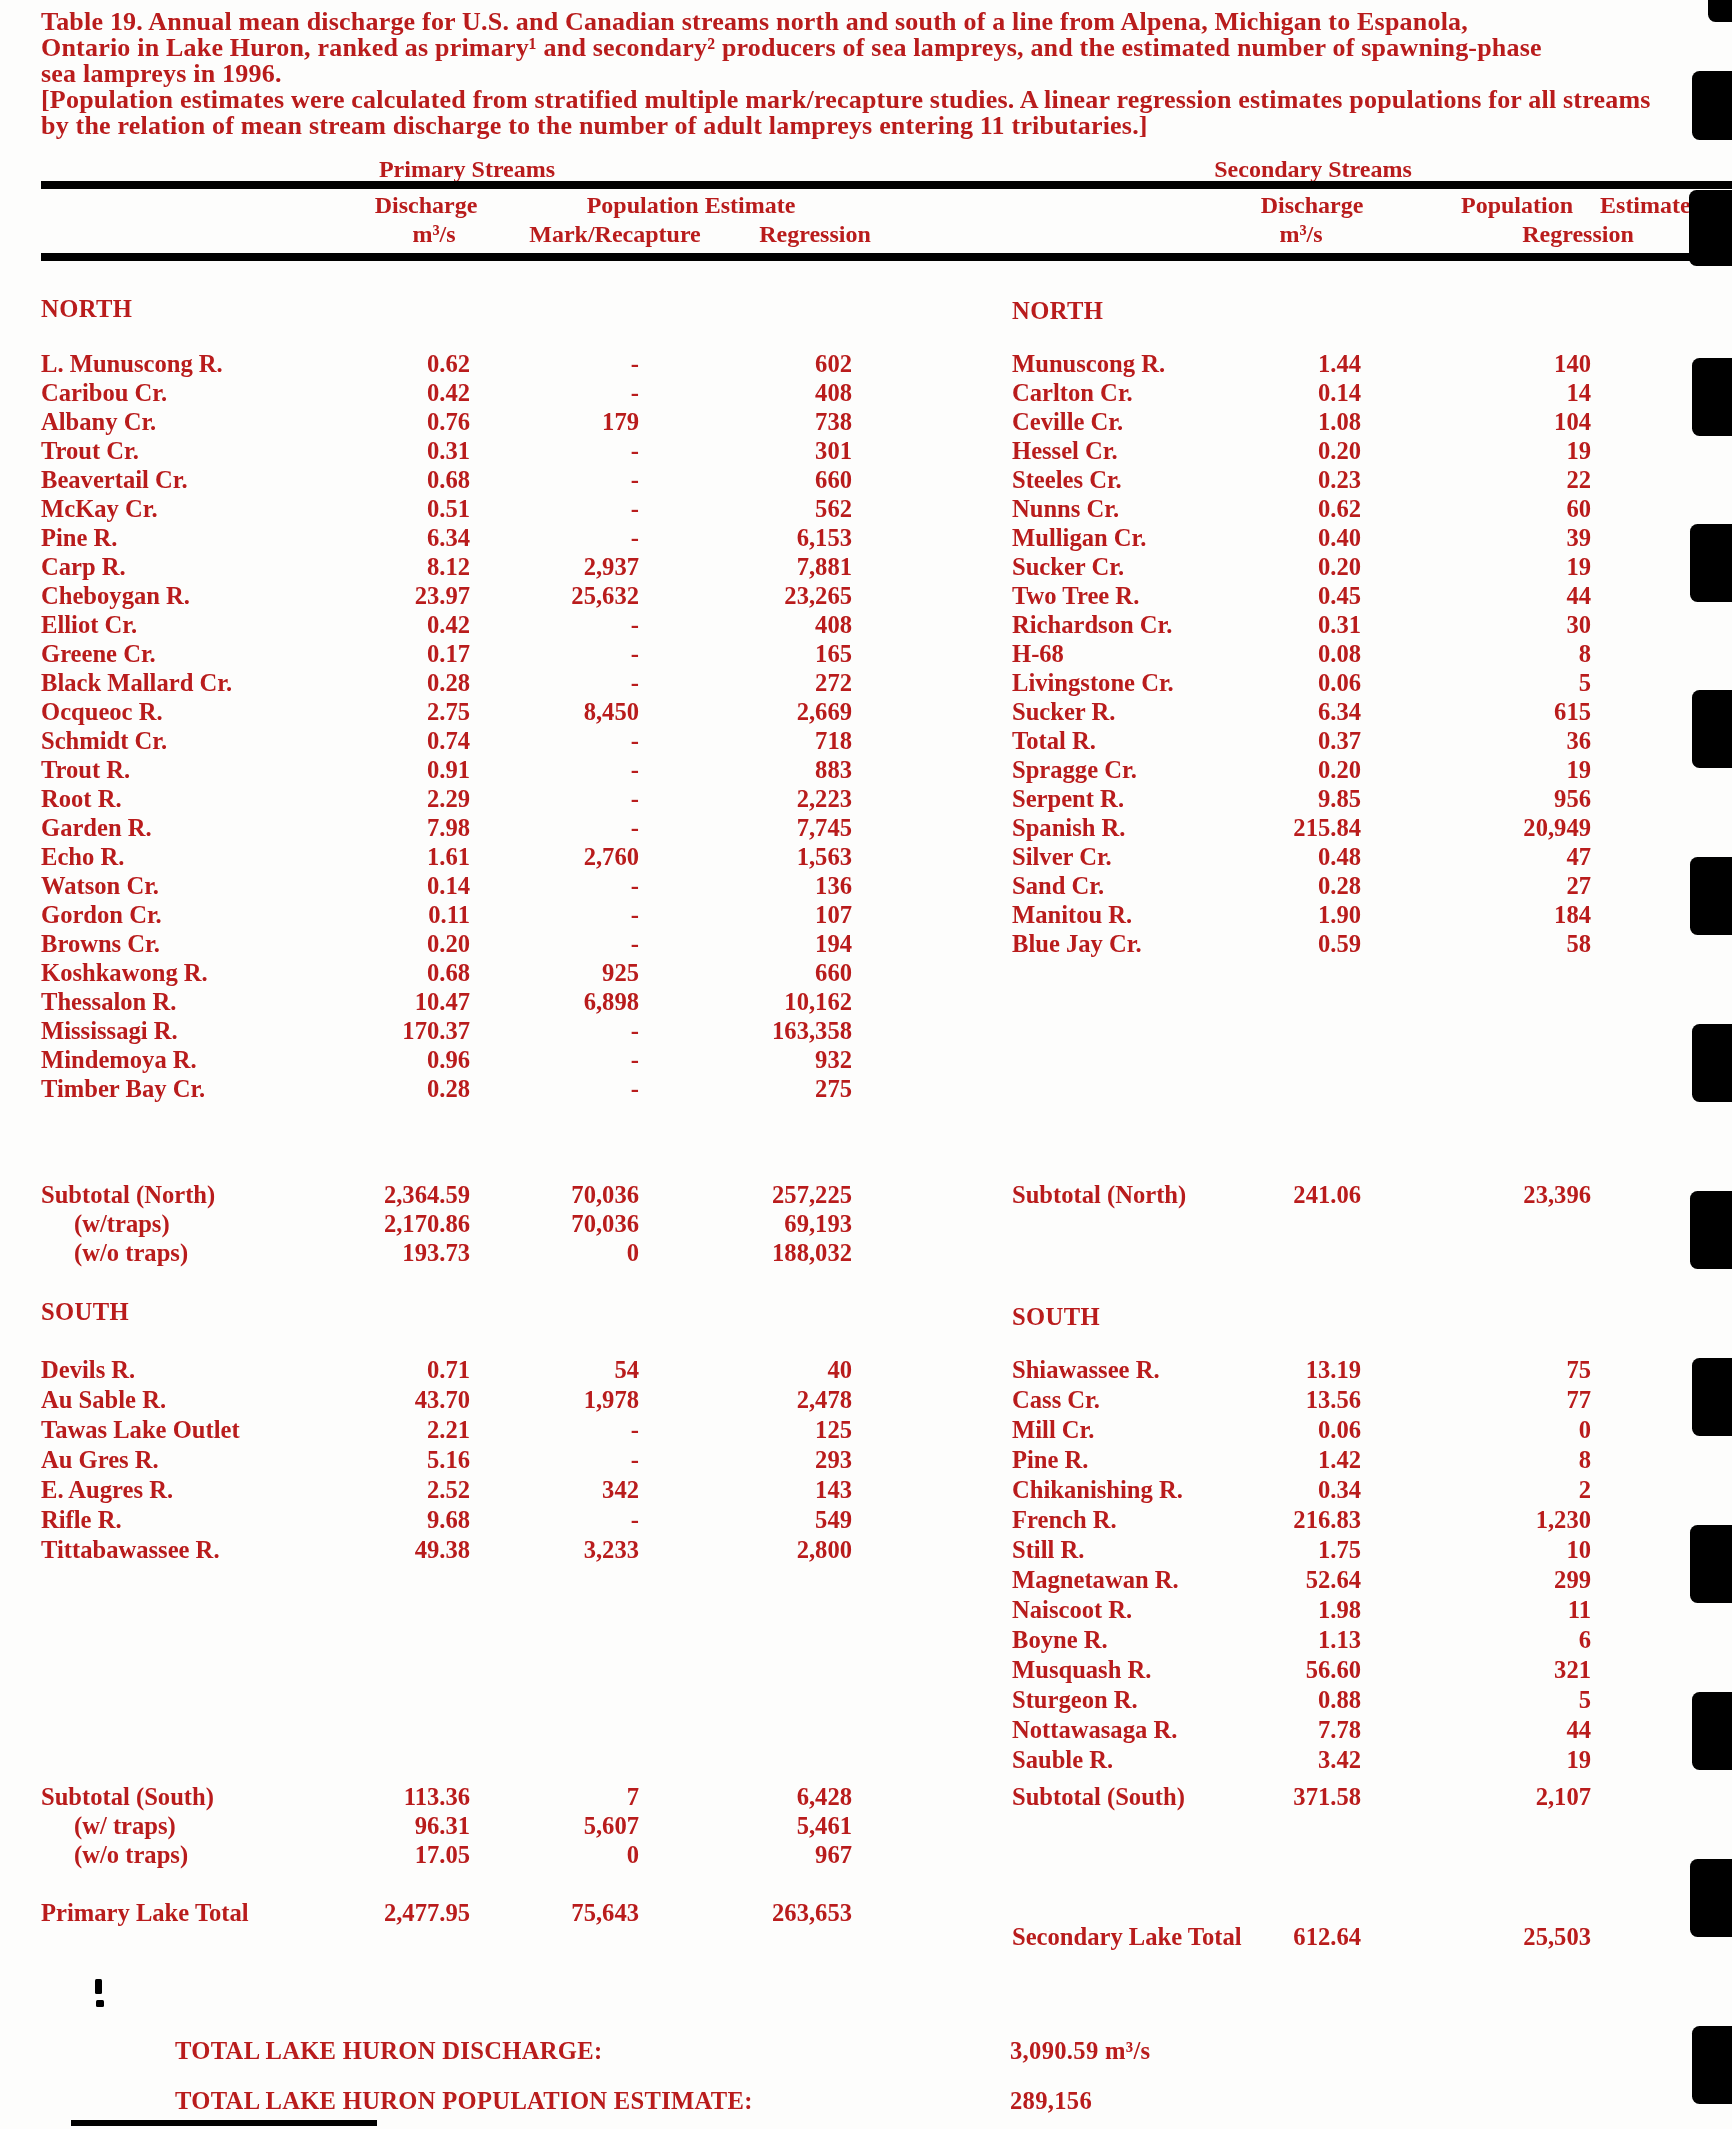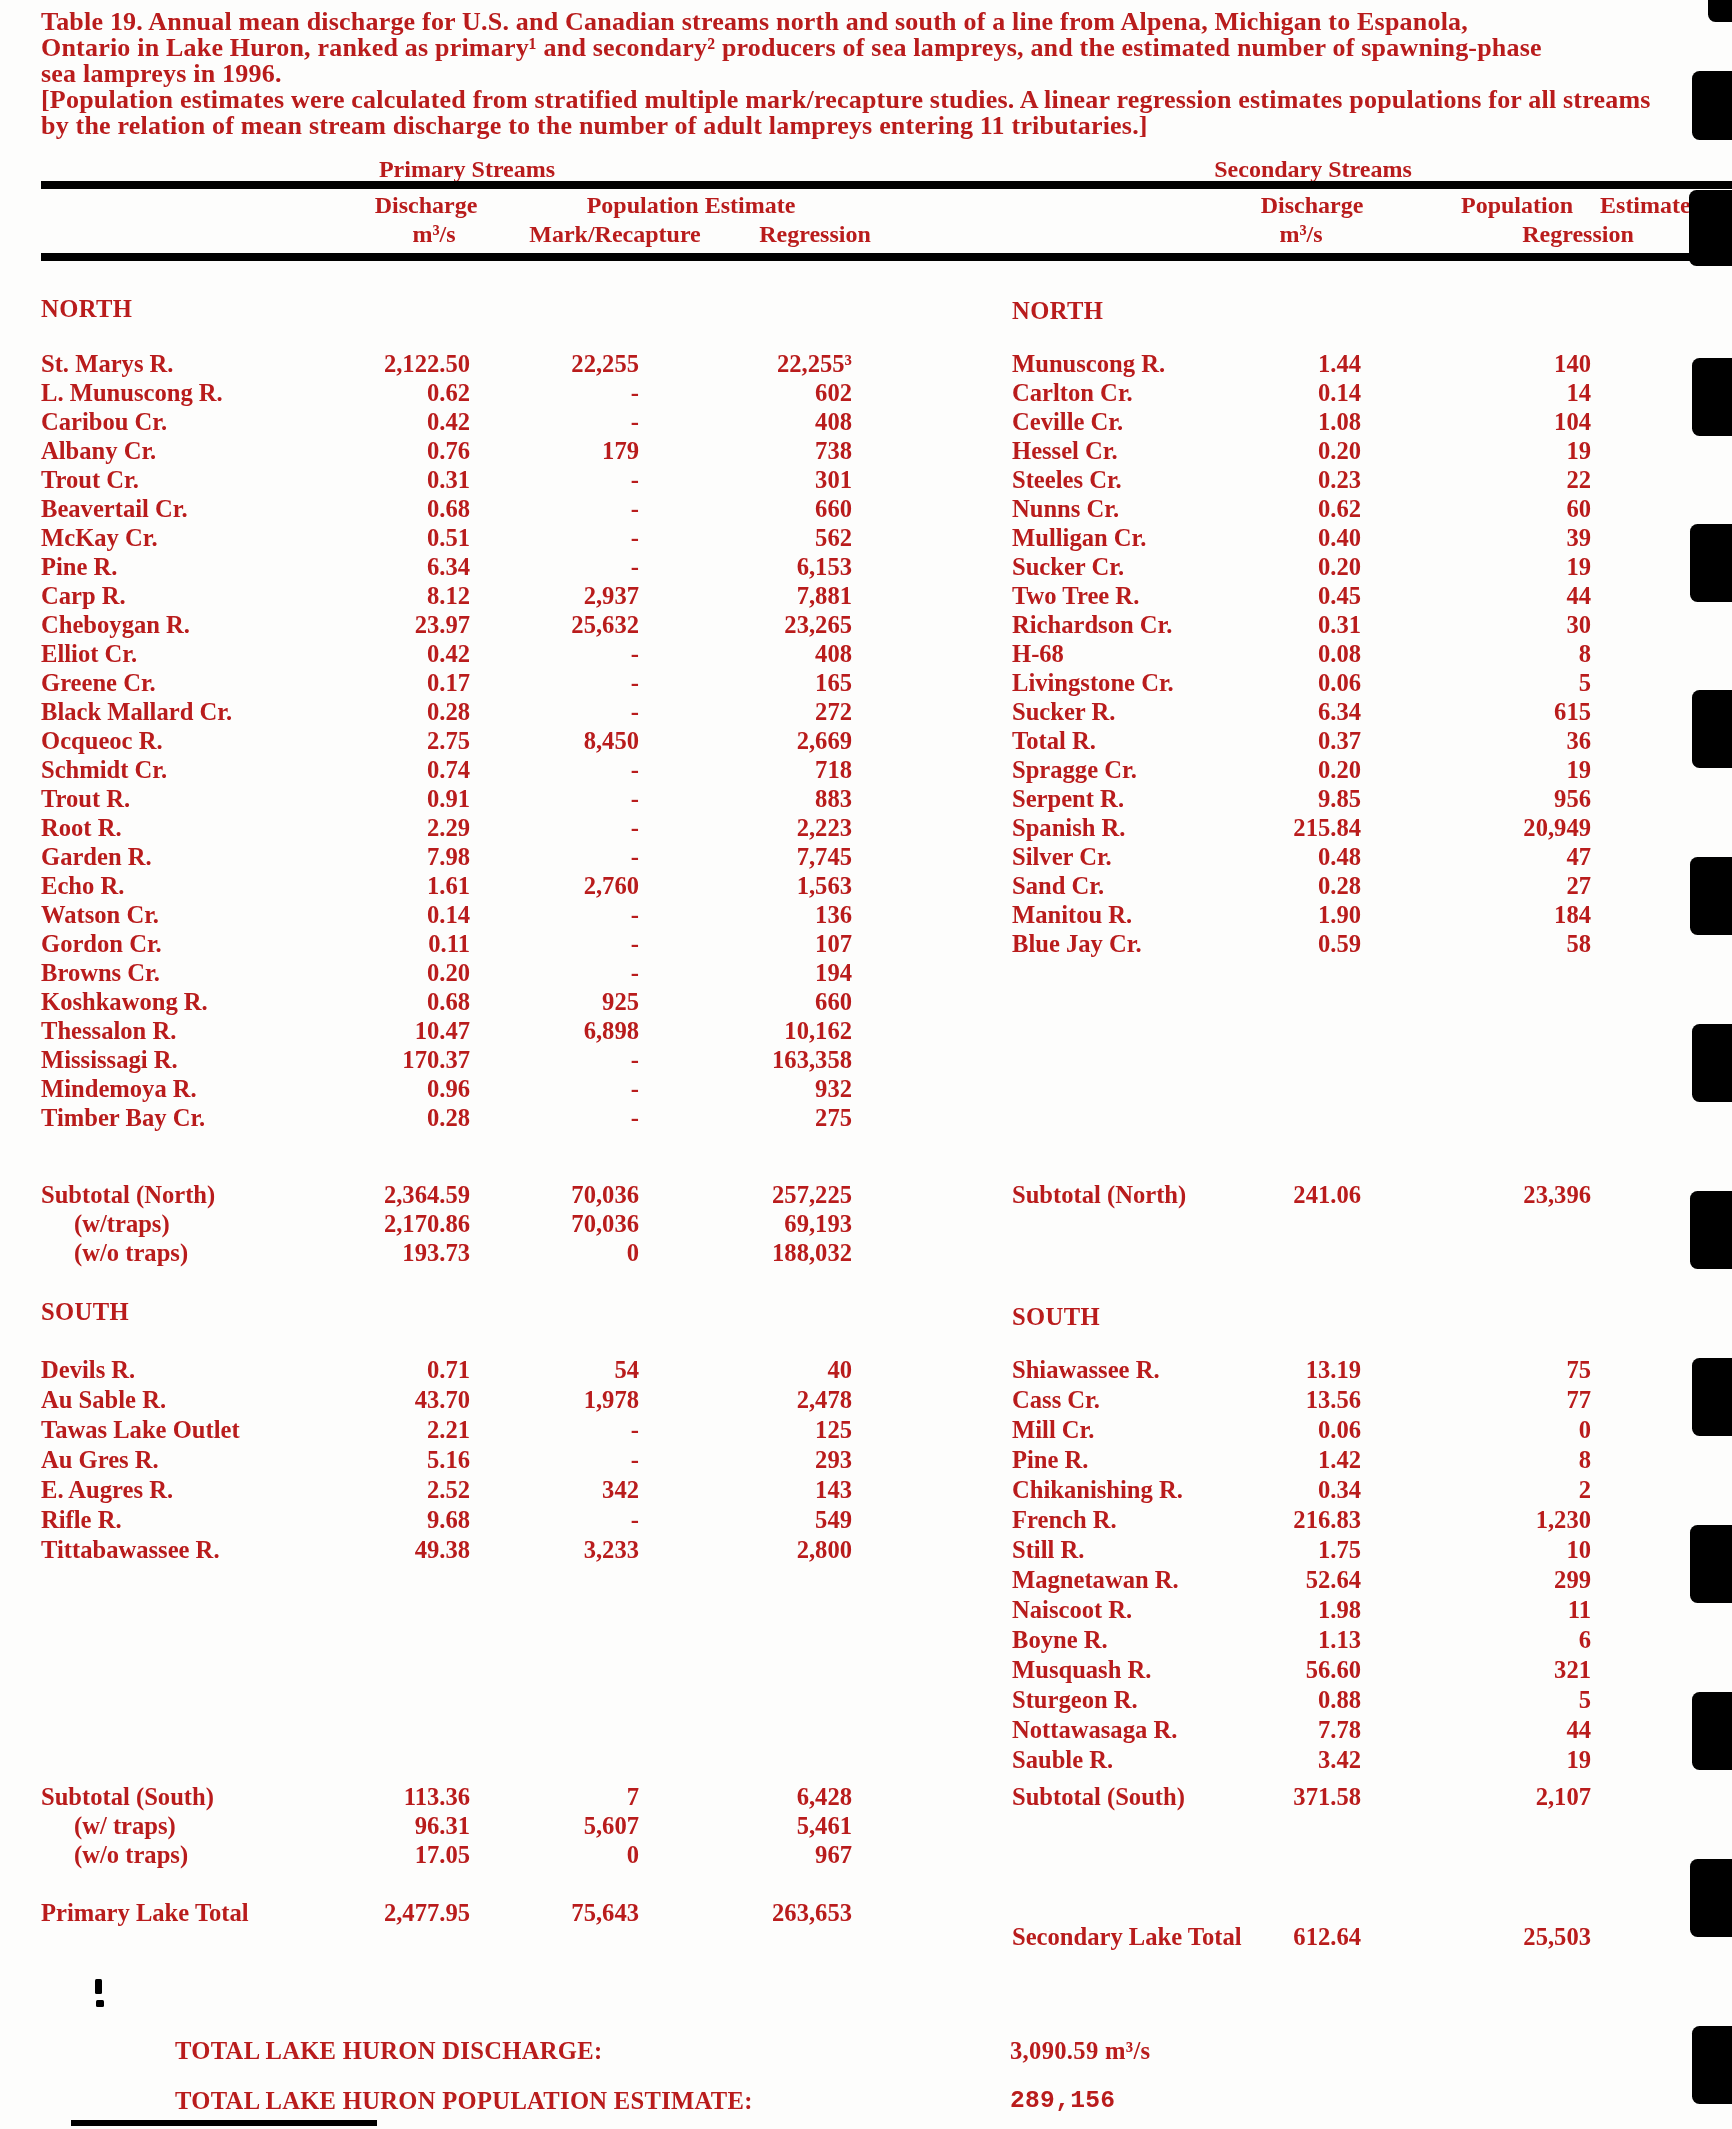--- a/index.html
+++ b/index.html
@@ -65,26 +65,20 @@
   <div class="abs colhead ctr" style="left:1301px;top:221px;">m³/s</div>
   <div class="abs colhead ctr" style="left:1578px;top:221px;">Regression</div>
 
   <div class="abs seclabel" style="left:41px;top:295px;">NORTH</div>
   <div class="abs seclabel" style="left:1012px;top:297px;">NORTH</div>
   <div class="abs seclabel" style="left:41px;top:1298px;">SOUTH</div>
   <div class="abs seclabel" style="left:1012px;top:1303px;">SOUTH</div>
 
   <div class="rows rows-n left-t" style="left:41px;top:350px;">
       <div class="row">
-        <span class="cell c-name">St. Marys R.</span>
-        <span class="cell c-discharge">2,122.50</span>
-        <span class="cell c-mark">22,255</span>
-        <span class="cell c-regression">22,255³</span>
-      </div>
-      <div class="row">
         <span class="cell c-name">L. Munuscong R.</span>
         <span class="cell c-discharge">0.62</span>
         <span class="cell c-mark">-</span>
         <span class="cell c-regression">602</span>
       </div>
       <div class="row">
         <span class="cell c-name">Caribou Cr.</span>
         <span class="cell c-discharge">0.42</span>
         <span class="cell c-mark">-</span>
         <span class="cell c-regression">408</span>
@@ -524,21 +518,21 @@
       <div class="row">
         <span class="cell c-name">Secondary Lake Total</span>
         <span class="cell c-discharge">612.64</span>
         <span class="cell c-regression">25,503</span>
       </div>
     </div>
 
   <div class="abs totline" style="left:175px;top:2037px;">TOTAL LAKE HURON DISCHARGE:</div>
   <div class="abs totline" style="left:1010px;top:2037px;">3,090.59 m³/s</div>
   <div class="abs totline" style="left:175px;top:2087px;">TOTAL LAKE HURON POPULATION ESTIMATE:</div>
-  <div class="abs totline" style="left:1010px;top:2087px;font-family:Liberation Mono, monospace;">289,156</div>
+  <div class="abs totline" style="left:1010px;top:2087px;">289,156</div>
 
   <div class="rule" style="left:71px;top:2120px;width:306px;height:6px;"></div>
 
   <div class="speck" style="left:95px;top:1979px;width:6.7px;height:15px;"></div>
   <div class="speck" style="left:96px;top:2000px;width:8.2px;height:6.7px;"></div>
 
   <div class="blob" style="left:1708px;top:0;width:24px;height:22.4px;border-radius:0 0 0 7.5px;"></div>
   <div class="blob" style="left:1692px;top:71px;width:40px;height:69px;"></div>
   <div class="blob" style="left:1689px;top:190px;width:43px;height:76px;"></div>
   <div class="blob" style="left:1692px;top:358px;width:40px;height:78px;"></div>

